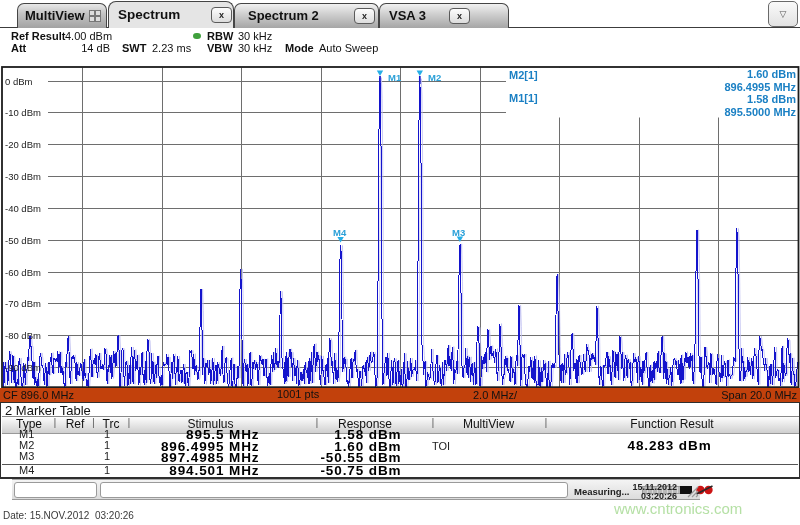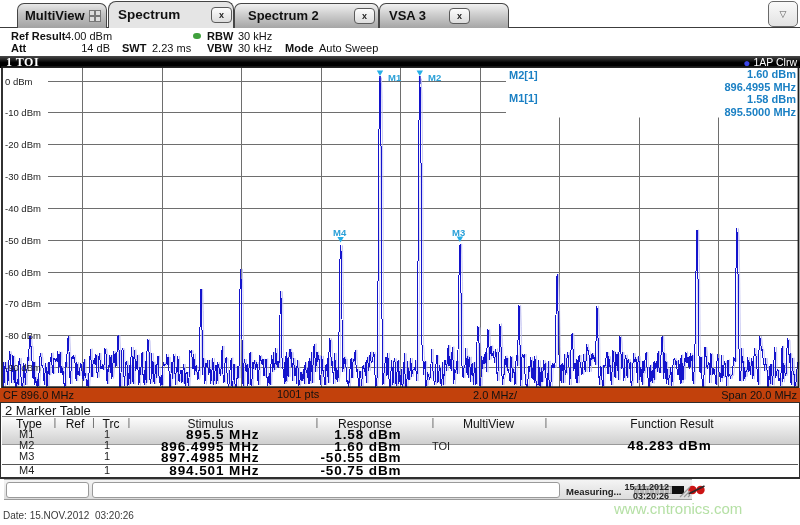--- a/index.html
+++ b/index.html
@@ -46,24 +46,20 @@
     <span class="set" style="left:238px;top:30px">30 kHz</span>
   <span class="set b" style="left:11px;top:42px">Att</span>
     <span class="set" style="left:110px;top:42px;transform:translateX(-100%)">14 dB</span>
   <span class="set b" style="left:122px;top:42px">SWT</span>
     <span class="set" style="left:152px;top:42px">2.23 ms</span>
   <span class="set b" style="left:207px;top:42px">VBW</span>
     <span class="set" style="left:238px;top:42px">30 kHz</span>
   <span class="set b" style="left:285px;top:42px">Mode</span>
     <span class="set" style="left:319px;top:42px">Auto Sweep</span>
 
-  <div class="abs" style="left:0;top:55.5px;width:800px;height:12px;background:linear-gradient(#4a4a4a,#000 55%);color:#fff">
-     <span class="abs" style="left:6px;top:-1px;font-size:12px;font-weight:bold;font-family:'Liberation Serif',serif;letter-spacing:0.5px">1 TOI</span>
-     <span class="abs" style="right:3px;top:0.5px;font-size:10.5px"><span style="color:#3c46e8;font-size:12px;vertical-align:-1px">●</span>&nbsp;1AP Clrw</span>
-  </div>
 
   <svg width="800" height="525" viewBox="0 0 800 525" style="position:absolute;left:0;top:0" font-family="Liberation Sans, sans-serif">
 <rect x="2" y="67.5" width="796.5" height="319.5" fill="#ffffff"></rect>
 <line x1="82.5" y1="67.5" x2="82.5" y2="387" stroke="#6e6e6e" stroke-width="1"></line>
       <line x1="162.5" y1="67.5" x2="162.5" y2="387" stroke="#6e6e6e" stroke-width="1"></line>
       <line x1="241.5" y1="67.5" x2="241.5" y2="387" stroke="#6e6e6e" stroke-width="1"></line>
       <line x1="321.5" y1="67.5" x2="321.5" y2="387" stroke="#6e6e6e" stroke-width="1"></line>
       <line x1="400.5" y1="67.5" x2="400.5" y2="387" stroke="#6e6e6e" stroke-width="1"></line>
       <line x1="480.5" y1="67.5" x2="480.5" y2="387" stroke="#6e6e6e" stroke-width="1"></line>
       <line x1="559.5" y1="67.5" x2="559.5" y2="387" stroke="#6e6e6e" stroke-width="1"></line>
@@ -113,21 +109,21 @@
 
   <div class="abs" style="left:0;top:387.5px;width:800px;height:15px;background:#c2410c;border-bottom:1.5px solid #2e2e2e;font-size:11px;color:#111">
     <span class="abs" style="left:3px;top:1px">CF 896.0 MHz</span>
     <span class="abs" style="left:277px;top:0.5px">1001 pts</span>
     <span class="abs" style="left:473px;top:1px">2.0 MHz/</span>
     <span class="abs" style="right:3px;top:1px">Span 20.0 MHz</span>
   </div>
 
   <div class="abs" style="left:0;top:403px;width:800px;height:76px;border-left:1.5px solid #2e2e2e;border-right:1.5px solid #2e2e2e;background:#fff">
     <span class="abs" style="left:4px;top:0px;font-size:13px;color:#111">2 Marker Table</span>
-    <div class="abs" style="left:1px;top:12.5px;width:797px;height:29px;background:linear-gradient(#fdfdfd,#cfcfcf);border-top:1px solid #888;border-bottom:1px solid #999;font-size:11px;color:#111">
+    <div class="abs" style="left:1px;top:12.5px;width:797px;height:18px;background:linear-gradient(#fdfdfd,#cfcfcf);border-top:1px solid #888;border-bottom:1px solid #999;font-size:11px;color:#111">
       <span class="abs hc" style="left:27px">Type</span>
       <span class="abs hs" style="left:51.5px">|</span>
       <span class="abs hc" style="left:73px">Ref</span>
       <span class="abs hs" style="left:90px">|</span>
       <span class="abs hc" style="left:109px">Trc</span>
       <span class="abs hs" style="left:125.5px">|</span>
       <span class="abs hc" style="left:208.5px">Stimulus</span>
       <span class="abs hs" style="left:313.5px">|</span>
       <span class="abs hc" style="left:363px">Response</span>
       <span class="abs hs" style="left:429.5px">|</span>
@@ -152,21 +148,21 @@
         <span class="abs val" style="left:400.5px;top:22.5px">-50.55 dBm</span>
       <div class="abs" style="left:1px;top:36px;width:796px;height:1px;background:#555"></div>
       <span class="abs" style="left:18px;top:36.5px">M4</span>
         <span class="abs" style="left:103px;top:36.5px">1</span>
         <span class="abs val" style="left:258.5px;top:36px">894.501 MHz</span>
         <span class="abs val" style="left:400.5px;top:36px">-50.75 dBm</span>
     </div>
     <div class="abs" style="left:0;top:74px;width:798px;height:2px;background:#2e2e2e"></div>
   </div>
 
-  <div class="abs" style="left:4px;top:479px;width:688px;height:21px;background:linear-gradient(#f4f4f4,#dcdcdc);border-top:1px solid #aaa;border-bottom:1px solid #9a9a9a">
+  <div class="abs" style="left:12px;top:479px;width:688px;height:21px;background:linear-gradient(#f4f4f4,#dcdcdc);border-top:1px solid #aaa;border-bottom:1px solid #9a9a9a">
     <div class="abs" style="left:2px;top:2px;width:83px;height:16px;background:#fff;border:1px solid #9a9a9a;border-radius:3px"></div>
     <div class="abs" style="left:88px;top:2px;width:468px;height:16px;background:#fff;border:1px solid #9a9a9a;border-radius:3px"></div>
     <span class="abs b" style="left:562px;top:6px;font-size:9.5px;color:#222">Measuring...</span>
     <div class="abs" style="left:630px;top:6px;width:50px;height:8px;background:repeating-linear-gradient(90deg,#b9b9b9 0 4px,#d9d9d9 4px 5px);border:1px solid #999"></div>
     <div class="abs" style="left:668px;top:6px;width:12px;height:8px;background:#111"></div>
     <svg class="abs" style="left:684px;top:5px" width="18" height="10" viewBox="0 0 18 10">
         <circle cx="4.5" cy="5" r="4.2" fill="#cc1414"></circle>
         <circle cx="12.5" cy="5" r="4.2" fill="#cc1414"></circle>
         <path d="M0.5,9 L16.5,1" stroke="#2a2a2a" stroke-width="1.8"></path>
       </svg>

